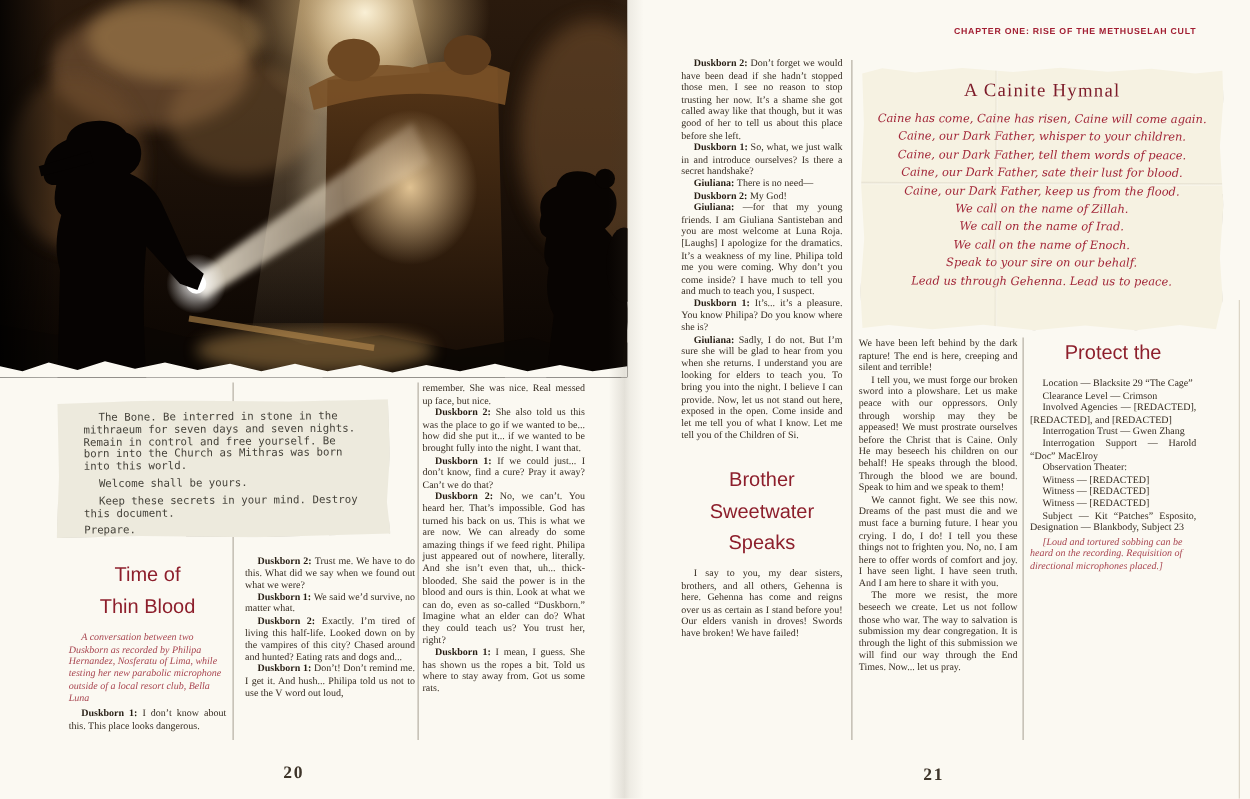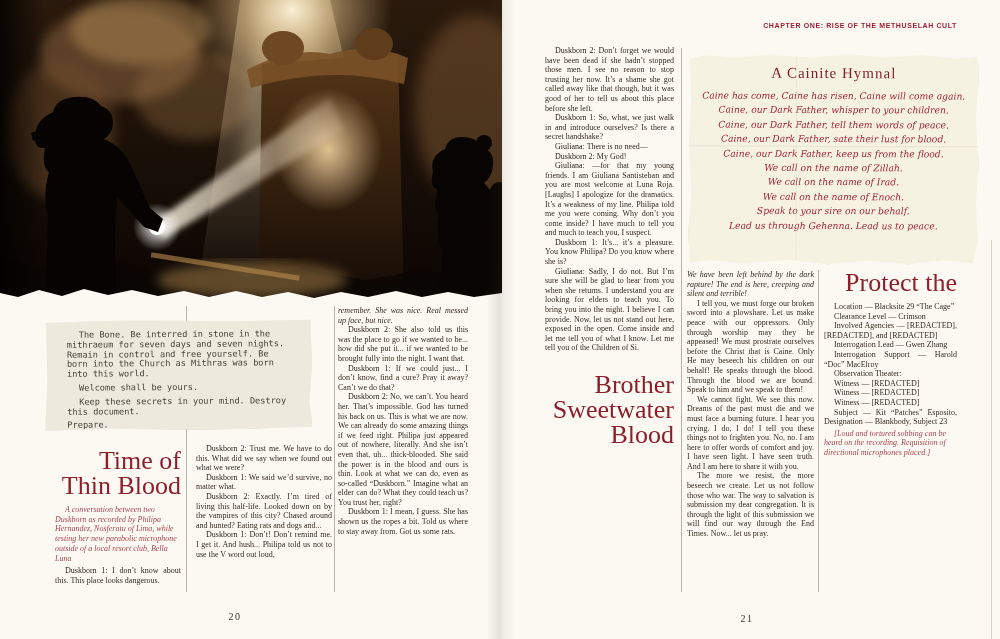--- a/index.html
+++ b/index.html
@@ -12,29 +12,29 @@
   .note{left:45px;top:320px;width:267px;height:110px;background:#edeadd;
         transform:rotate(-0.4deg);box-shadow:0 3px 6px rgba(60,50,35,.25);
         padding:10px 22px;box-sizing:border-box;
         font-family:"DejaVu Sans Mono", monospace;font-size:8.6px;line-height:9.8px;
         color:#45423a;clip-path:polygon(0.5% 2%,30% 0%,70% 1.5%,99.5% 0.5%,100% 40%,99% 75%,100% 98%,60% 100%,25% 98.5%,0% 99.5%,0.8% 55%);}
   .note .para{margin:0 0 4px 0;text-indent:12px;}
   .note .para.noindent{text-indent:0;}
   
   .col{font-size:8px;line-height:9.6px;color:#352b20;text-align:justify;}
   .col p.para{margin:0;text-indent:10px;}
-  .col p.para.noindent{text-indent:0;font-style:italic;}
-  .speaker{font-weight:normal;color:#271e14;}
-  .section-title{margin:0 0 7px 0;font-weight:400;font-size:26px;line-height:25px;
-        color:#8d1f2c;font-family:Liberation Serif, serif;text-align:right;}
+  .col p.para.noindent{text-indent:0;}
+  .speaker{font-weight:bold;color:#271e14;}
+  .section-title{margin:0 0 7px 0;font-weight:400;font-size:16px;line-height:25px;
+        color:#8d1f2c;font-family:Liberation Sans, sans-serif;text-align:center;}
   .red-italic{font-style:italic;color:#a84550;font-size:8px;line-height:9.7px;
         margin:0 0 3px 0;text-indent:10px;text-align:left;}
   .footnote{margin-top:2px;}
   .vrule{width:1px;background:#b8b1a5;}
-  .pagenum{font-size:10px;font-weight:normal;letter-spacing:1.5px;color:#3e352a;
+  .pagenum{font-size:14px;font-weight:bold;letter-spacing:1.5px;color:#3e352a;
         width:40px;text-align:center;}
   .chapter-title{right:43px;top:22px;font-family:"Liberation Sans", sans-serif;
         font-weight:bold;font-size:7px;letter-spacing:.6px;color:#a21f33;}
   
   .paper{left:688px;top:53px;width:291px;height:212px;background:#f6f2e2;
         transform:rotate(.2deg);box-shadow:0 4px 7px rgba(60,50,35,.3);
         clip-path:polygon(0.5% 3%,6% 1%,15% 2.5%,28% .8%,42% 2.2%,55% .5%,68% 2%,80% .8%,92% 2.5%,99.5% 1.5%,99.8% 12%,98.9% 30%,99.9% 52%,99% 72%,99.8% 88%,98% 99%,88% 97.5%,76% 99.5%,62% 97.8%,48% 99.6%,34% 97.6%,20% 99.4%,8% 97.8%,.8% 99%,.2% 85%,1.2% 65%,.3% 45%,1% 22%);}
   .hymn-title{margin-top:12px;text-align:center;font-size:15px;letter-spacing:1px;
         color:#7d1c2a;font-family:"Liberation Serif", serif;}
   .hymn{margin-top:7px;text-align:center;font-family:"DejaVu Serif", serif;
@@ -182,22 +182,25 @@
       <p class="para"><b class="speaker">Duskborn 1: </b>So, what, we just walk in and introduce ourselves? Is there a secret handshake?</p>
       <p class="para"><b class="speaker">Giuliana: </b>There is no need—</p>
       <p class="para"><b class="speaker">Duskborn 2: </b>My God!</p>
       <p class="para"><b class="speaker">Giuliana: </b>—for that my young friends. I am Giuliana Santisteban and you are most welcome at Luna Roja. [Laughs] I apologize for the dramatics. It’s a weakness of my line. Philipa told me you were coming. Why don’t you come inside? I have much to tell you and much to teach you, I suspect.</p>
       <p class="para"><b class="speaker">Duskborn 1: </b>It’s... it’s a pleasure. You know Philipa? Do you know where she is?</p>
       <p class="para"><b class="speaker">Giuliana: </b>Sadly, I do not. But I’m sure she will be glad to hear from you when she returns. I understand you are looking for elders to teach you. To bring you into the night. I believe I can provide. Now, let us not stand out here, exposed in the open. Come inside and let me tell you of what I know. Let me tell you of the Children of Si.</p>
     </div>
   <h2 class="section-title" style="margin-top:19px">
       <div>Brother</div>
       <div>Sweetwater</div>
-      <div>Blood</div>
+      <div>Speaks</div>
     </h2>
+  <div>
+      <p class="para">I say to you, my dear sisters, brothers, and all others, Gehenna is here. Gehenna has come and reigns over us as certain as I stand before you! Our elders vanish in droves! Swords have broken! We have failed!</p>
+    </div>
 </div>
 
 <div class="abs paper">
   <div class="abs crease-h"></div>
   <div class="abs crease-v"></div>
   <div class="hymn-title">A Cainite Hymnal</div>
   <div class="hymn">
       <div>Caine has come, Caine has risen, Caine will come again.</div>
       <div>Caine, our Dark Father, whisper to your children.</div>
       <div>Caine, our Dark Father, tell them words of peace.</div>
@@ -219,21 +222,21 @@
   </div>
 
 <div class="abs col" style="left:824px;top:270px;width:133px">
   <h2 class="section-title">
       <div>Protect the</div>
     </h2>
   <div>
       <p class="para">Location — Blacksite 29 “The Cage”</p>
       <p class="para">Clearance Level — Crimson</p>
       <p class="para">Involved Agencies — [REDACTED], [REDACTED], and [REDACTED]</p>
-      <p class="para">Interrogation Lead — Gwen Zhang</p>
+      <p class="para">Interrogation Trust — Gwen Zhang</p>
       <p class="para">Interrogation Support — Harold “Doc” MacElroy</p>
       <p class="para">Observation Theater:</p>
       <p class="para">Witness — [REDACTED]</p>
       <p class="para">Witness — [REDACTED]</p>
       <p class="para">Witness — [REDACTED]</p>
       <p class="para">Subject — Kit “Patches” Esposito, Designation — Blankbody, Subject 23</p>
     </div>
   <div class="red-italic footnote">[Loud and tortured sobbing can be heard on the recording. Requisition of directional microphones placed.]</div>
 </div>
 

